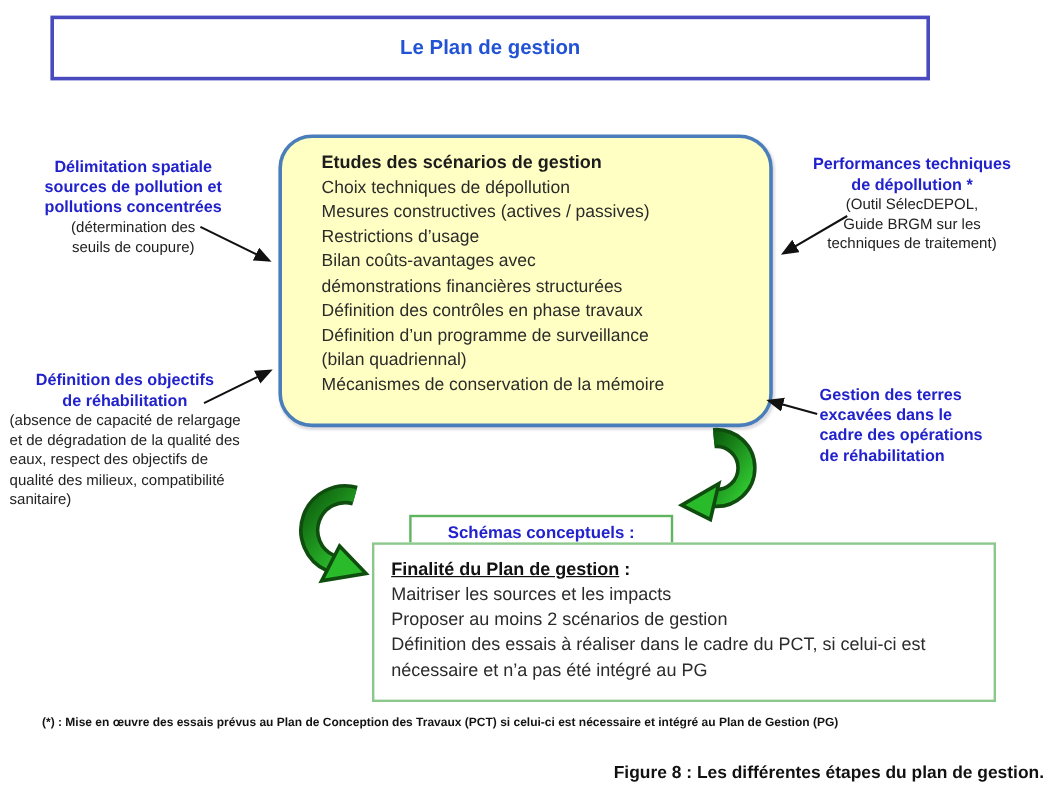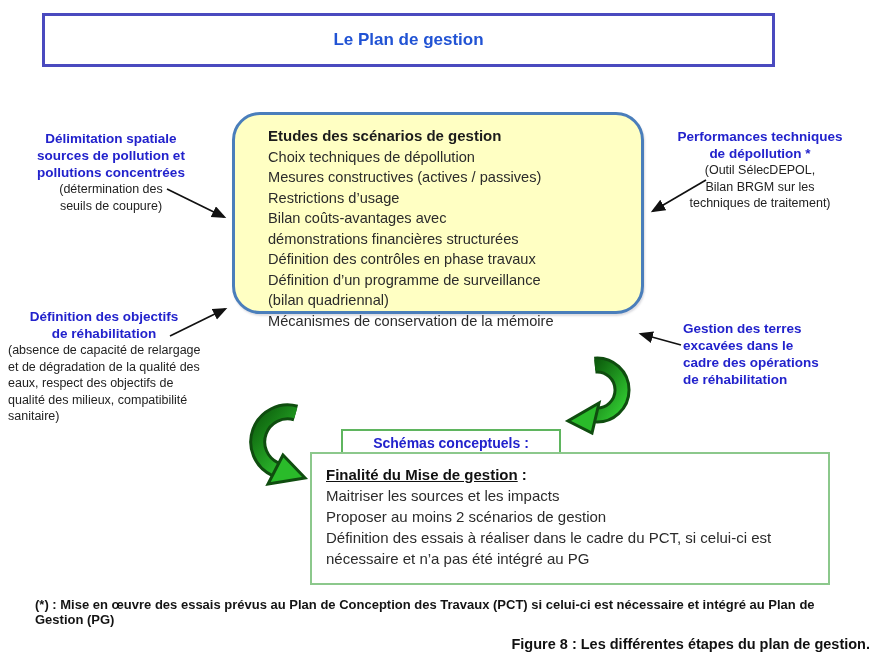--- a/index.html
+++ b/index.html
@@ -13,21 +13,21 @@
   
   .title-box{
     left:42px;top:13px;width:733px;height:54px;
     border:3px solid var(--title_border,#4a4abf);
     display:flex;align-items:center;justify-content:center;background:#fff;
   }
   .title-box span{font-size:17px;font-weight:bold;color:var(--title_text,#2153d4);}
 
   
   .scenario-box{
-    left:232px;top:112px;width:412px;height:202px;
+    left:232px;top:112px;width:412px;height:244px;
     background:var(--scenario_fill,#ffffc3);
     border:3px solid var(--scenario_border,#4a7ebb);
     border-radius:28px;
     padding:11px 8px 0 33px;
     box-shadow:1px 2px 2px rgba(60,60,90,.18);
     z-index:2;
   }
   .scenario-title{font-size:15px;font-weight:bold;color:#1c1c1c;line-height:20.5px;}
   .scenario-item{font-size:14.6px;line-height:20.5px;color:#2b2b2b;}
 
@@ -56,21 +56,21 @@
   .finalite-box{
     left:310px;top:452px;width:520px;height:133px;
     border:2px solid var(--finalite_border,#8cc88c);background:#fff;
     padding:10px 14px;z-index:2;
   }
   .finalite-title{font-size:15px;font-weight:bold;color:#111;line-height:21px;}
   .finalite-title .u{text-decoration:underline;}
   .finalite-item{font-size:15px;color:#2b2b2b;line-height:21px;}
 
   
-  .footnote{left:35px;top:597px;width:806px;font-size:13px;font-weight:bold;color:#141414;}
+  .footnote{left:35px;top:597px;width:806px;font-size:10px;font-weight:bold;color:#141414;}
   .caption{left:0;top:636px;width:870px;text-align:right;font-size:14.5px;font-weight:bold;color:#111;}
 
   
   .overlay{left:0;top:0;width:870px;height:669px;z-index:3;pointer-events:none;}
 </style>
 </head>
 <body>
 
 <div class="canvas">
 
@@ -93,21 +93,21 @@
 et de dégradation de la qualité des
 eaux, respect des objectifs de
 qualité des milieux, compatibilité
 sanitaire)</div>
   </div>
 
   <div class="abs annot annot-right-top">
     <div class="heading pre">Performances techniques
 de dépollution *</div>
     <div class="note pre">(Outil SélecDEPOL,
-Bilan BRGM sur les
+Guide BRGM sur les
 techniques de traitement)</div>
   </div>
 
   <div class="abs annot annot-right-bottom">
     <div class="heading pre">Gestion des terres
 excavées dans le
 cadre des opérations
 de réhabilitation</div>
   </div>
 
@@ -125,21 +125,21 @@
         <div class="scenario-item">Mécanismes de conservation de la mémoire</div>
       </div>
   </div>
 
   <div class="abs schemas-box">
     <span class="pre">Schémas conceptuels :
 état actuel / état futur</span>
   </div>
 
   <div class="abs finalite-box">
-    <div class="finalite-title"><span class="u">Finalité du Mise de gestion</span><span> :</span></div>
+    <div class="finalite-title"><span class="u">Finalité du Plan de gestion</span><span> :</span></div>
     <div>
         <div class="finalite-item pre">Maitriser les sources et les impacts</div>
         <div class="finalite-item pre">Proposer au moins 2 scénarios de gestion</div>
         <div class="finalite-item pre">Définition des essais à réaliser dans le cadre du PCT, si celui-ci est
 nécessaire et n’a pas été intégré au PG</div>
       </div>
   </div>
 
   <svg class="abs overlay" viewBox="0 0 870 669" xmlns="http://www.w3.org/2000/svg">
     <defs>

